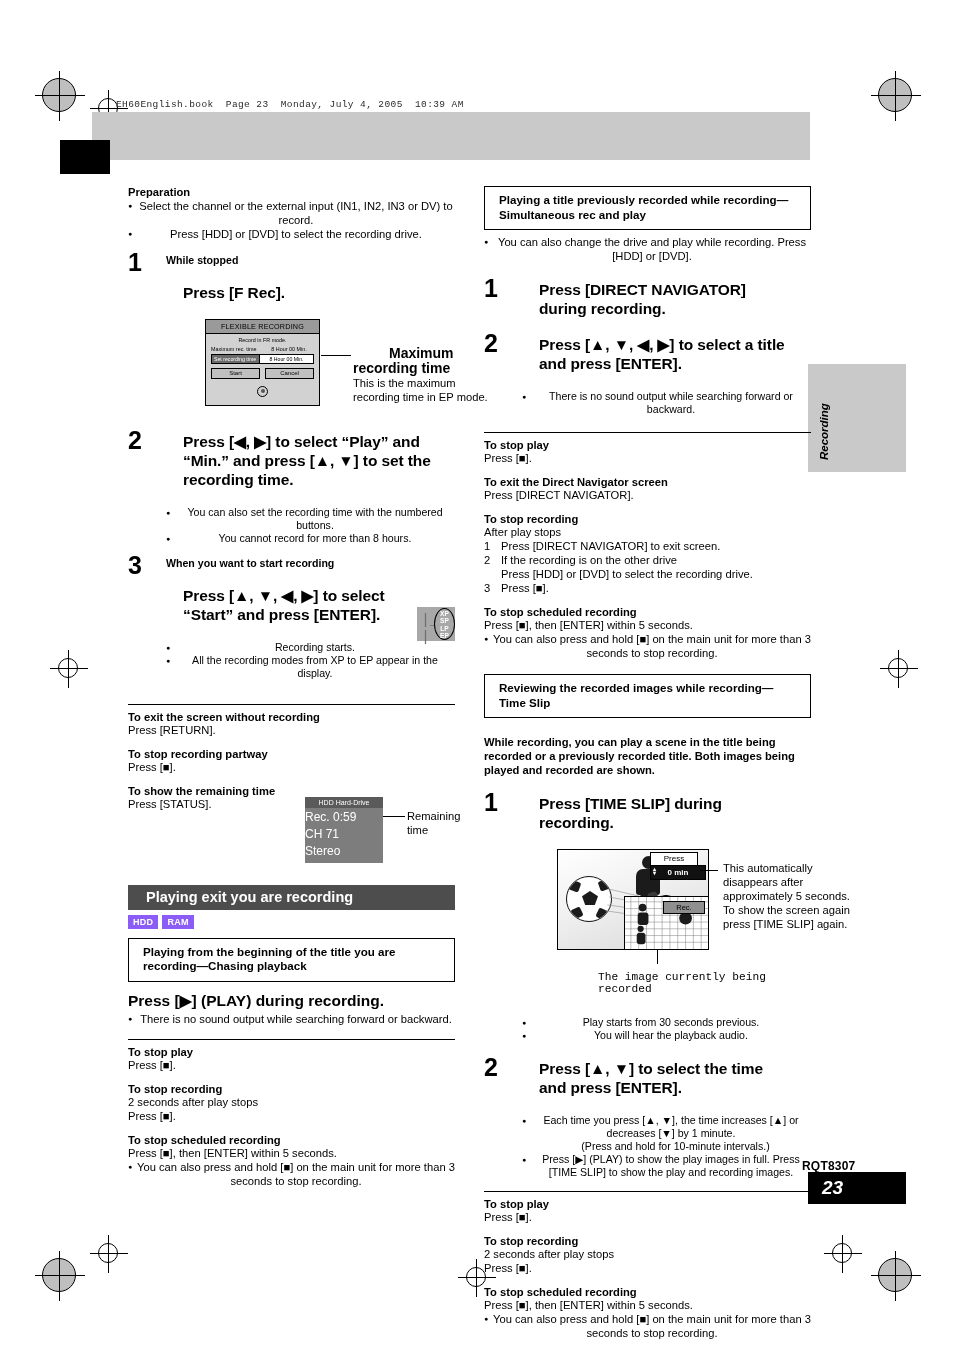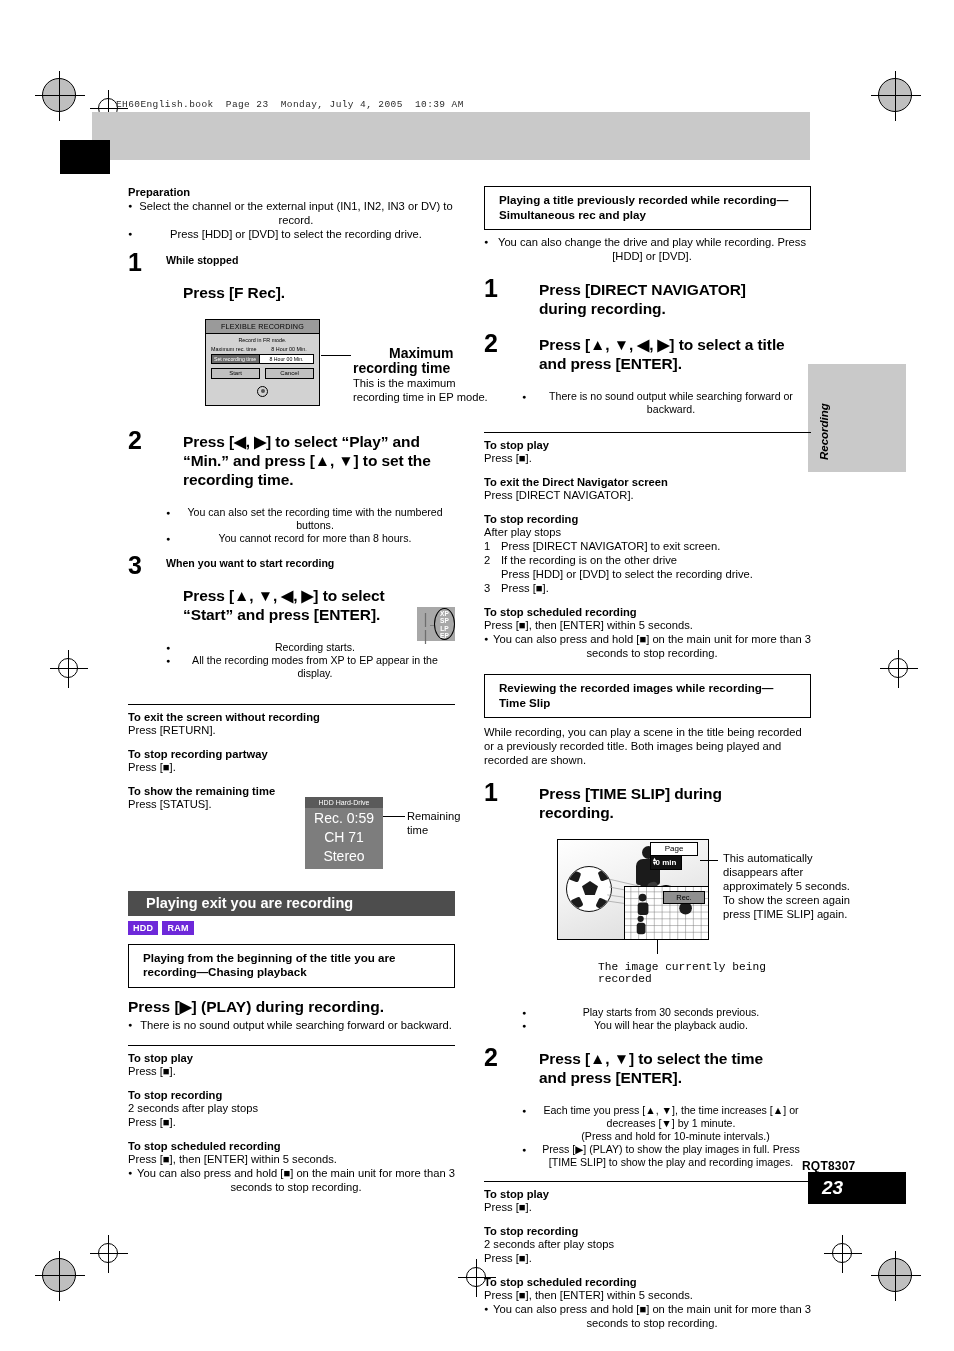--- a/index.html
+++ b/index.html
@@ -86,21 +86,21 @@
 
   
   .sec-bar {
     background: #4d4d4d; color: #fff;
     font-size: 14.5px; font-weight: bold;
     padding: 4px 0 5px 18px;
     margin-top: 20px;
   }
   .media-tags { margin-top: 5px; display: flex; gap: 4px; }
   .media-tag {
-    background: #6d28d9; color: #fff;
+    background: #8b5cf6; color: #fff;
     font-size: 9px; font-weight: bold;
     padding: 1.5px 5px 2px;
     letter-spacing: 0.3px;
   }
 
   
   .box-title {
     border: 1.3px solid #000;
     padding: 6px 10px 7px 14px;
     font-size: 11.6px; font-weight: bold; line-height: 14.5px;
@@ -199,21 +199,21 @@
   .disp-icon .modes span { display: block; }
 
   
   .hdd-wrap { position: relative; margin-top: 4px; margin-left: 177px; }
   .hdd-box { width: 78px; background: #7d7d7d; padding-bottom: 4px; }
   .hdd-ttl {
     background: #5a5a5a; color: #fff; font-size: 7px;
     text-align: center; padding: 2px 0 2.5px;
   }
   .hdd-line {
-    color: #fff; font-size: 14px; text-align: center; padding: 1.5px 0;
+    color: #fff; font-size: 12px; text-align: left; padding: 1.5px 0;
   }
 
   
   .ts-wrap { position: relative; margin-top: 8px; margin-left: 35px; width: 292px; height: 108px; }
   .ts-pic {
     position: absolute; left: 0; top: 0; width: 152px; height: 101px;
     border: 1.2px solid #000; overflow: hidden;
     background: linear-gradient(160deg,#ffffff 0%,#f2f2f2 40%,#d8d8d8 100%);
   }
   .ts-ball {
@@ -239,21 +239,21 @@
   .ts-ball2 { position: absolute; left: 95px; top: 45px; width: 26px; height: 26px; border-radius: 50%; background: #1b1b1b; border: 1.3px solid #000; }
   .ts-ball2::after { content:""; position:absolute; left:5px; top:5px; width:11px; height:11px; border-radius:50%; background:#fff; }
   .ts-lines { position: absolute; left: 0; top: 0; width: 100%; height: 100%; }
 
   .ts-play-lbl {
     position: absolute; left: 92px; top: 2px; width: 48px;
     background: #fff; border: 1.2px solid #000;
     font-size: 8px; text-align: center; padding: 1px 0 1.5px;
   }
   .ts-min-lbl {
-    position: absolute; left: 92px; top: 15px; width: 32px;
+    position: absolute; left: 92px; top: 15px; width: 56px;
     background: #111; color: #fff; border: 1.2px solid #000;
     font-size: 8px; font-weight: bold; text-align: center; padding: 1.5px 0 2px;
   }
   .ts-min-lbl .dots {
     position: absolute; left: 2px; top: 1px; color: #fff; font-size: 6px; line-height: 4px;
   }
   .ts-inset {
     position: absolute; left: 66px; top: 46px; width: 86px; height: 55px;
     border: 1.2px solid #000; background: #ffffff; overflow: hidden;
   }
@@ -506,21 +506,21 @@
 
   <div class="blk">
     <p class="ttl">To stop scheduled recording</p>
     <p class="body-txt">Press [■], then [ENTER] within 5 seconds.</p>
     <ul class="bul">
       <li>You can also press and hold [■] on the main unit for more than 3 seconds to stop recording.</li>
     </ul>
   </div>
 
   <div class="box-title" style="margin-top:14px;">Reviewing the recorded images while recording—Time Slip</div>
-  <p class="body-txt" style="margin-top:7px;">While recording, you can play a scene in the title being recorded or a previously recorded title. Both images being played and recorded are shown.</p>
+  <p class="body-txt" style="margin-top:17px;font-weight:bold;">While recording, you can play a scene in the title being recorded or a previously recorded title. Both images being played and recorded are shown.</p>
 
   <div class="step" style="margin-top:12px;">
     <div class="num">1</div>
     <p class="headline">Press [TIME SLIP] during recording.</p>
 
     <div class="ts-wrap">
       <div class="ts-pic">
         <div class="ts-ball">
           <i class="p1"></i>
             <i class="p2"></i>
@@ -536,21 +536,21 @@
             <path d="M48 62 L90 68"></path>
           </g>
         </svg>
         <div class="ts-player">
           <span class="head"></span>
             <span class="body"></span>
             <span class="leg"></span>
             <span class="leg2"></span>
         </div>
         <div class="ts-ball2"></div>
-        <div class="ts-play-lbl">Page</div>
+        <div class="ts-play-lbl">Press</div>
         <div class="ts-min-lbl">
           <span class="dots">▴<br>▾</span>
           <span>0 min</span>
         </div>
         <div class="ts-inset">
           <svg class="ts-net" viewBox="0 0 86 55" preserveAspectRatio="none">
             <g stroke="#7a7a7a" stroke-width="0.5" fill="none">
               <path d="M0 5 H86 M0 12 H86 M0 19 H86 M0 26 H86 M0 33 H86 M0 40 H86 M0 47 H86"></path>
               <path d="M6 0 V55 M14 0 V55 M22 0 V55 M30 0 V55 M38 0 V55 M46 0 V55 M54 0 V55 M62 0 V55 M70 0 V55 M78 0 V55"></path>
             </g>

